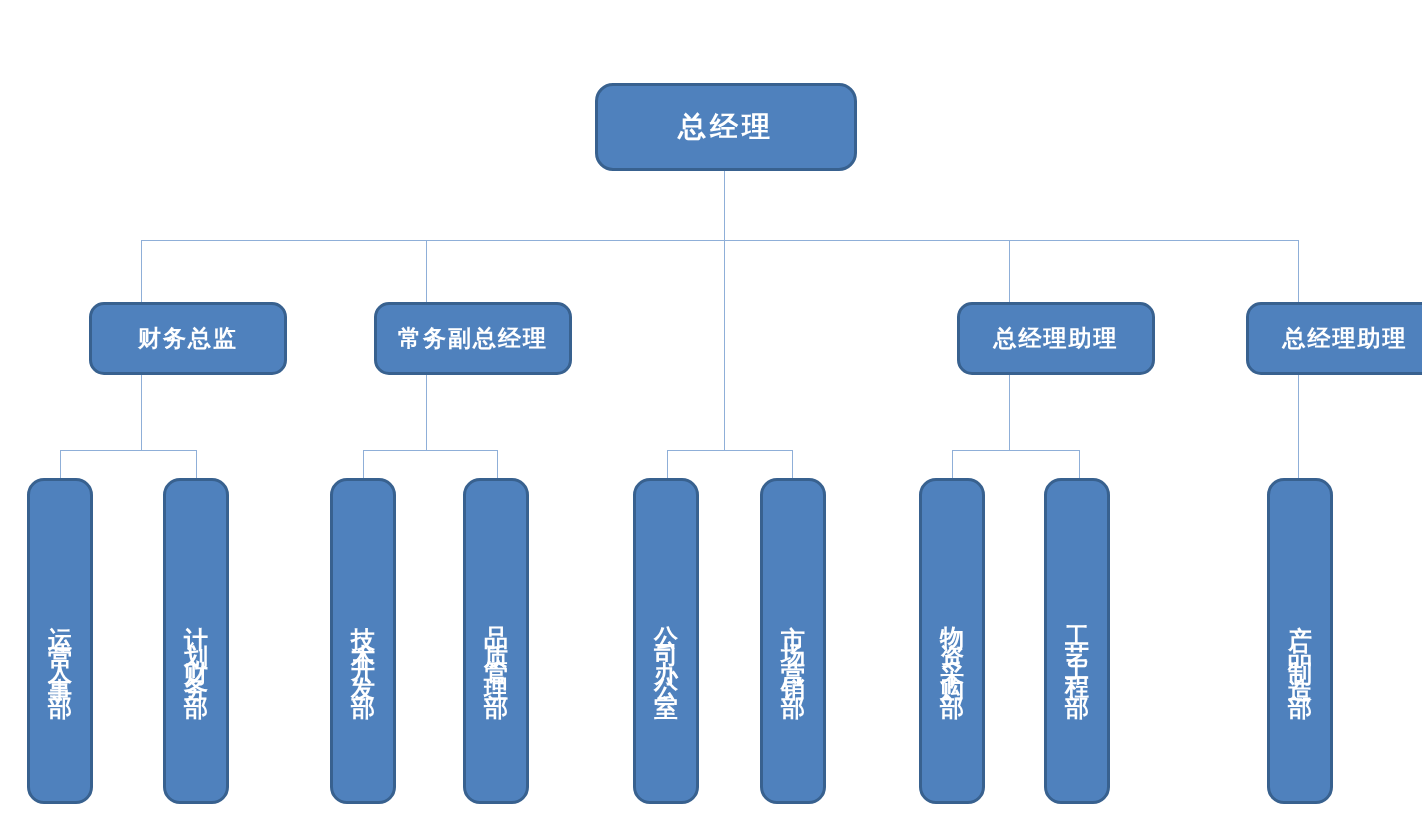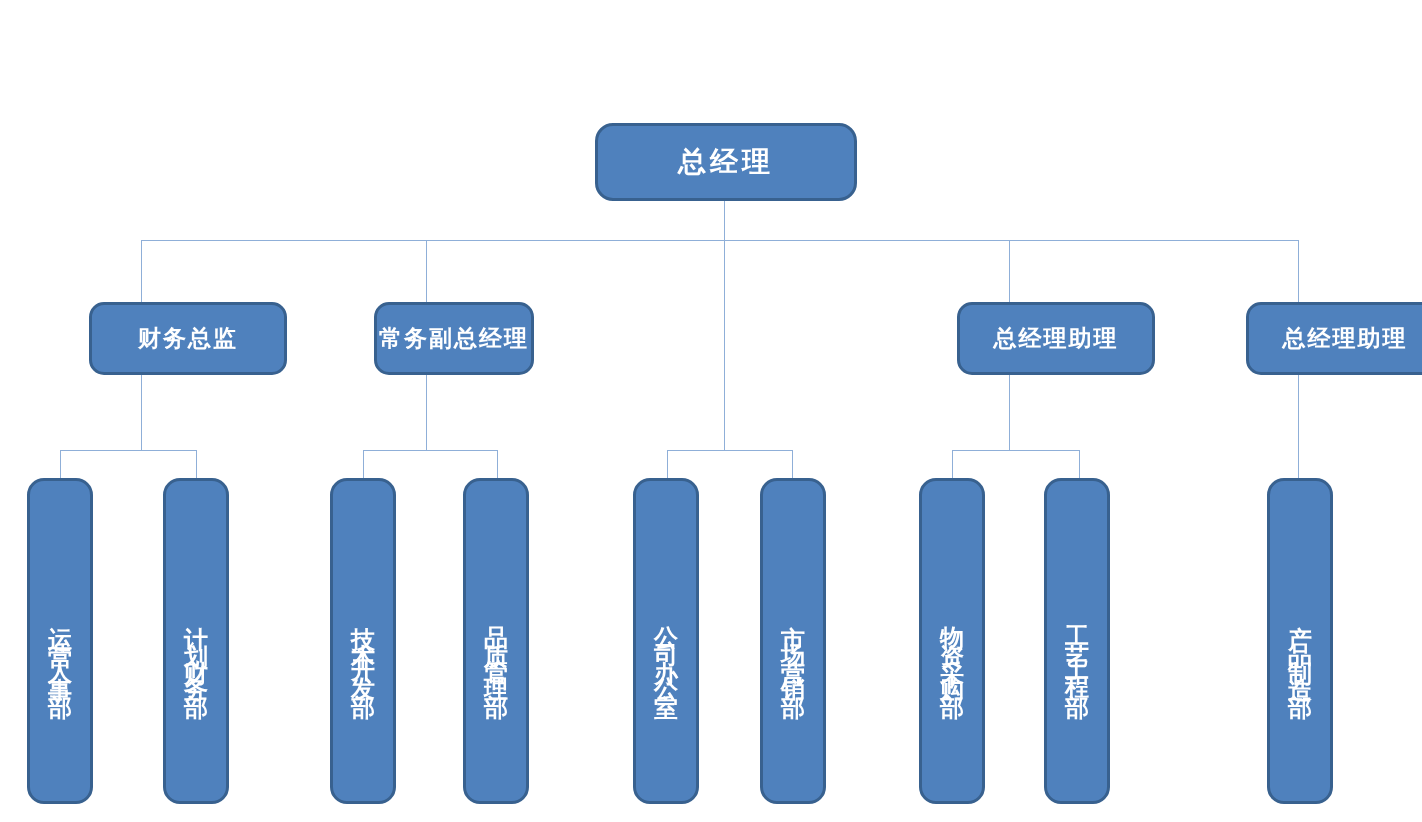--- a/index.html
+++ b/index.html
@@ -86,24 +86,24 @@
     <div class="vline" style="left:792px;top:450px;height:28px;"></div>
 
     <div class="vline" style="left:1009px;top:374px;height:76px;"></div>
     <div class="hline" style="left:952px;top:450px;width:127px;"></div>
     <div class="vline" style="left:952px;top:450px;height:28px;"></div>
     <div class="vline" style="left:1079px;top:450px;height:28px;"></div>
 
     <div class="vline" style="left:1298px;top:374px;height:104px;"></div>
   </div>
 
-  <div class="node root" style="left:595px;top:83px;width:262px;height:78px;margin-top:40px;">总经理</div>
+  <div class="node root" style="left:595px;top:83px;width:262px;height:88px;">总经理</div>
 
   <div class="node lvl2" style="left:42px;top:302px;width:198px;height:73px;">财务总监</div>
-  <div class="node lvl2" style="left:327px;top:302px;width:160px;height:73px;">常务副总经理</div>
+  <div class="node lvl2" style="left:327px;top:302px;width:198px;height:73px;">常务副总经理</div>
   <div class="node lvl2" style="left:910px;top:302px;width:198px;height:73px;">总经理助理</div>
   <div class="node lvl2" style="left:1199px;top:302px;width:198px;height:73px;">总经理助理</div>
 
   <div class="node dept" style="left:27px;top:478px;width:66px;height:326px;">运营人事部</div>
   <div class="node dept" style="left:163px;top:478px;width:66px;height:326px;">计划财务部</div>
   <div class="node dept" style="left:330px;top:478px;width:66px;height:326px;">技术开发部</div>
   <div class="node dept" style="left:463px;top:478px;width:66px;height:326px;">品质管理部</div>
   <div class="node dept" style="left:633px;top:478px;width:66px;height:326px;">公司办公室</div>
   <div class="node dept" style="left:760px;top:478px;width:66px;height:326px;">市场营销部</div>
   <div class="node dept" style="left:919px;top:478px;width:66px;height:326px;">物资采购部</div>

